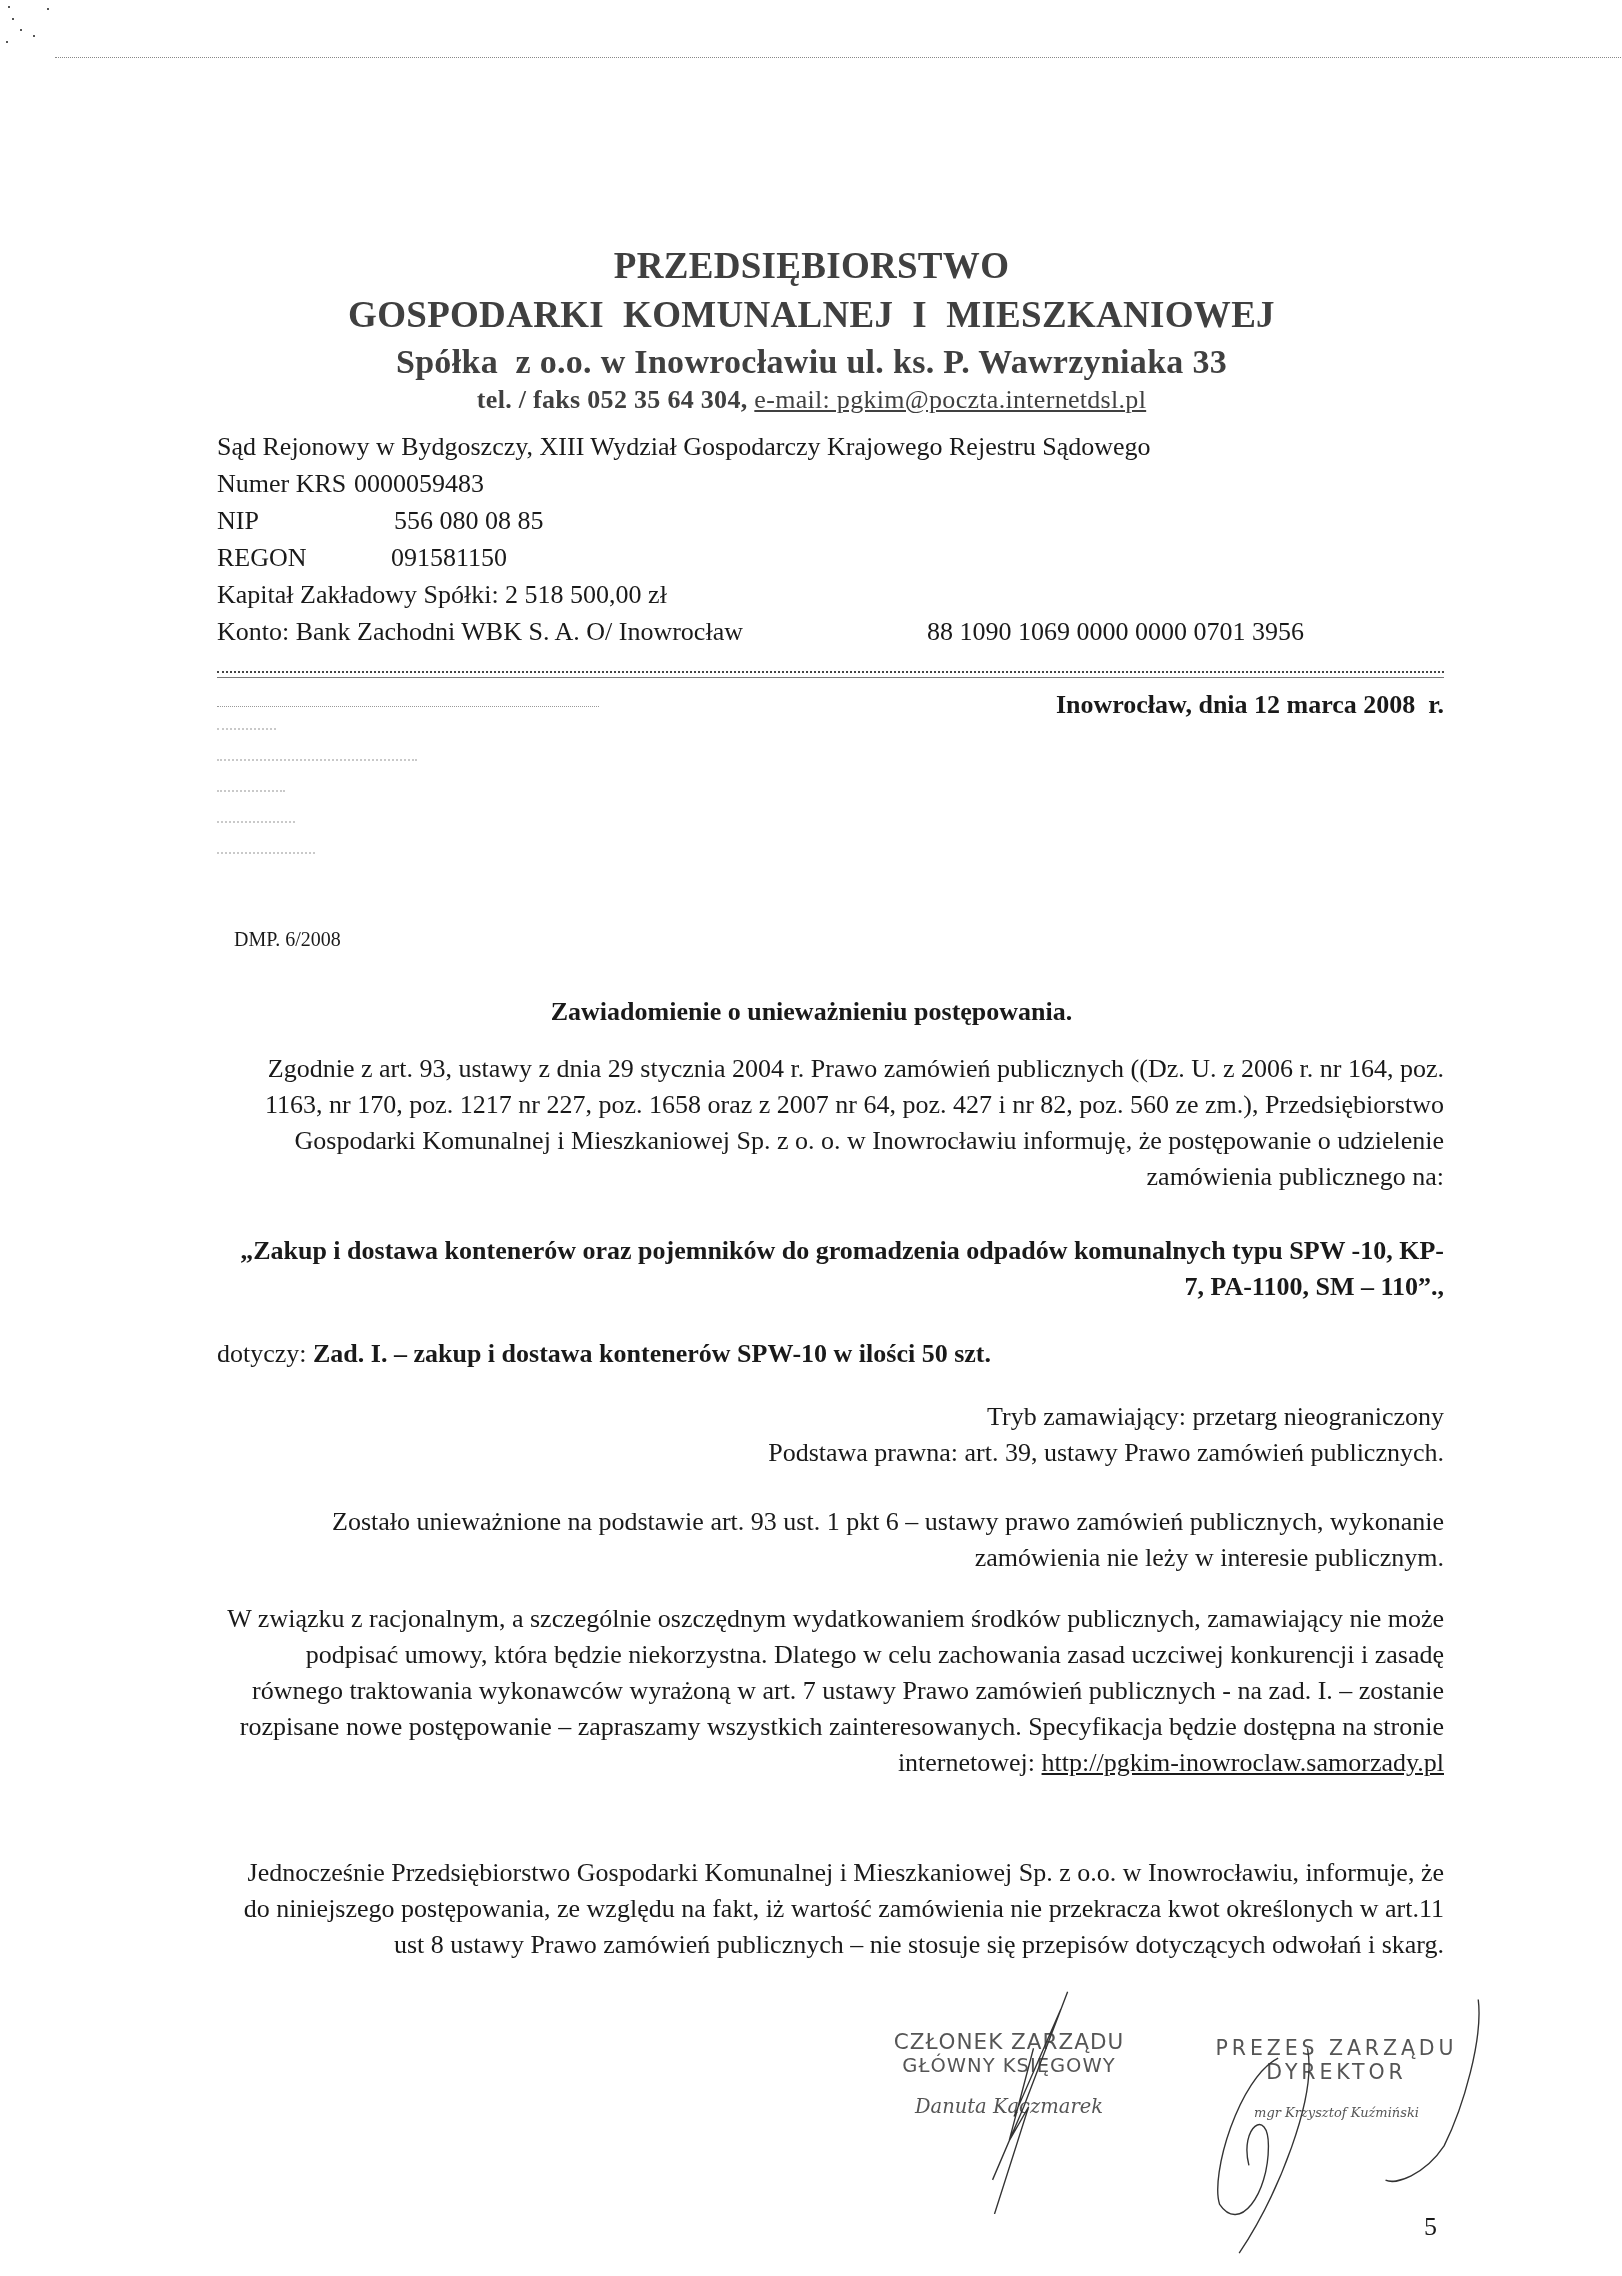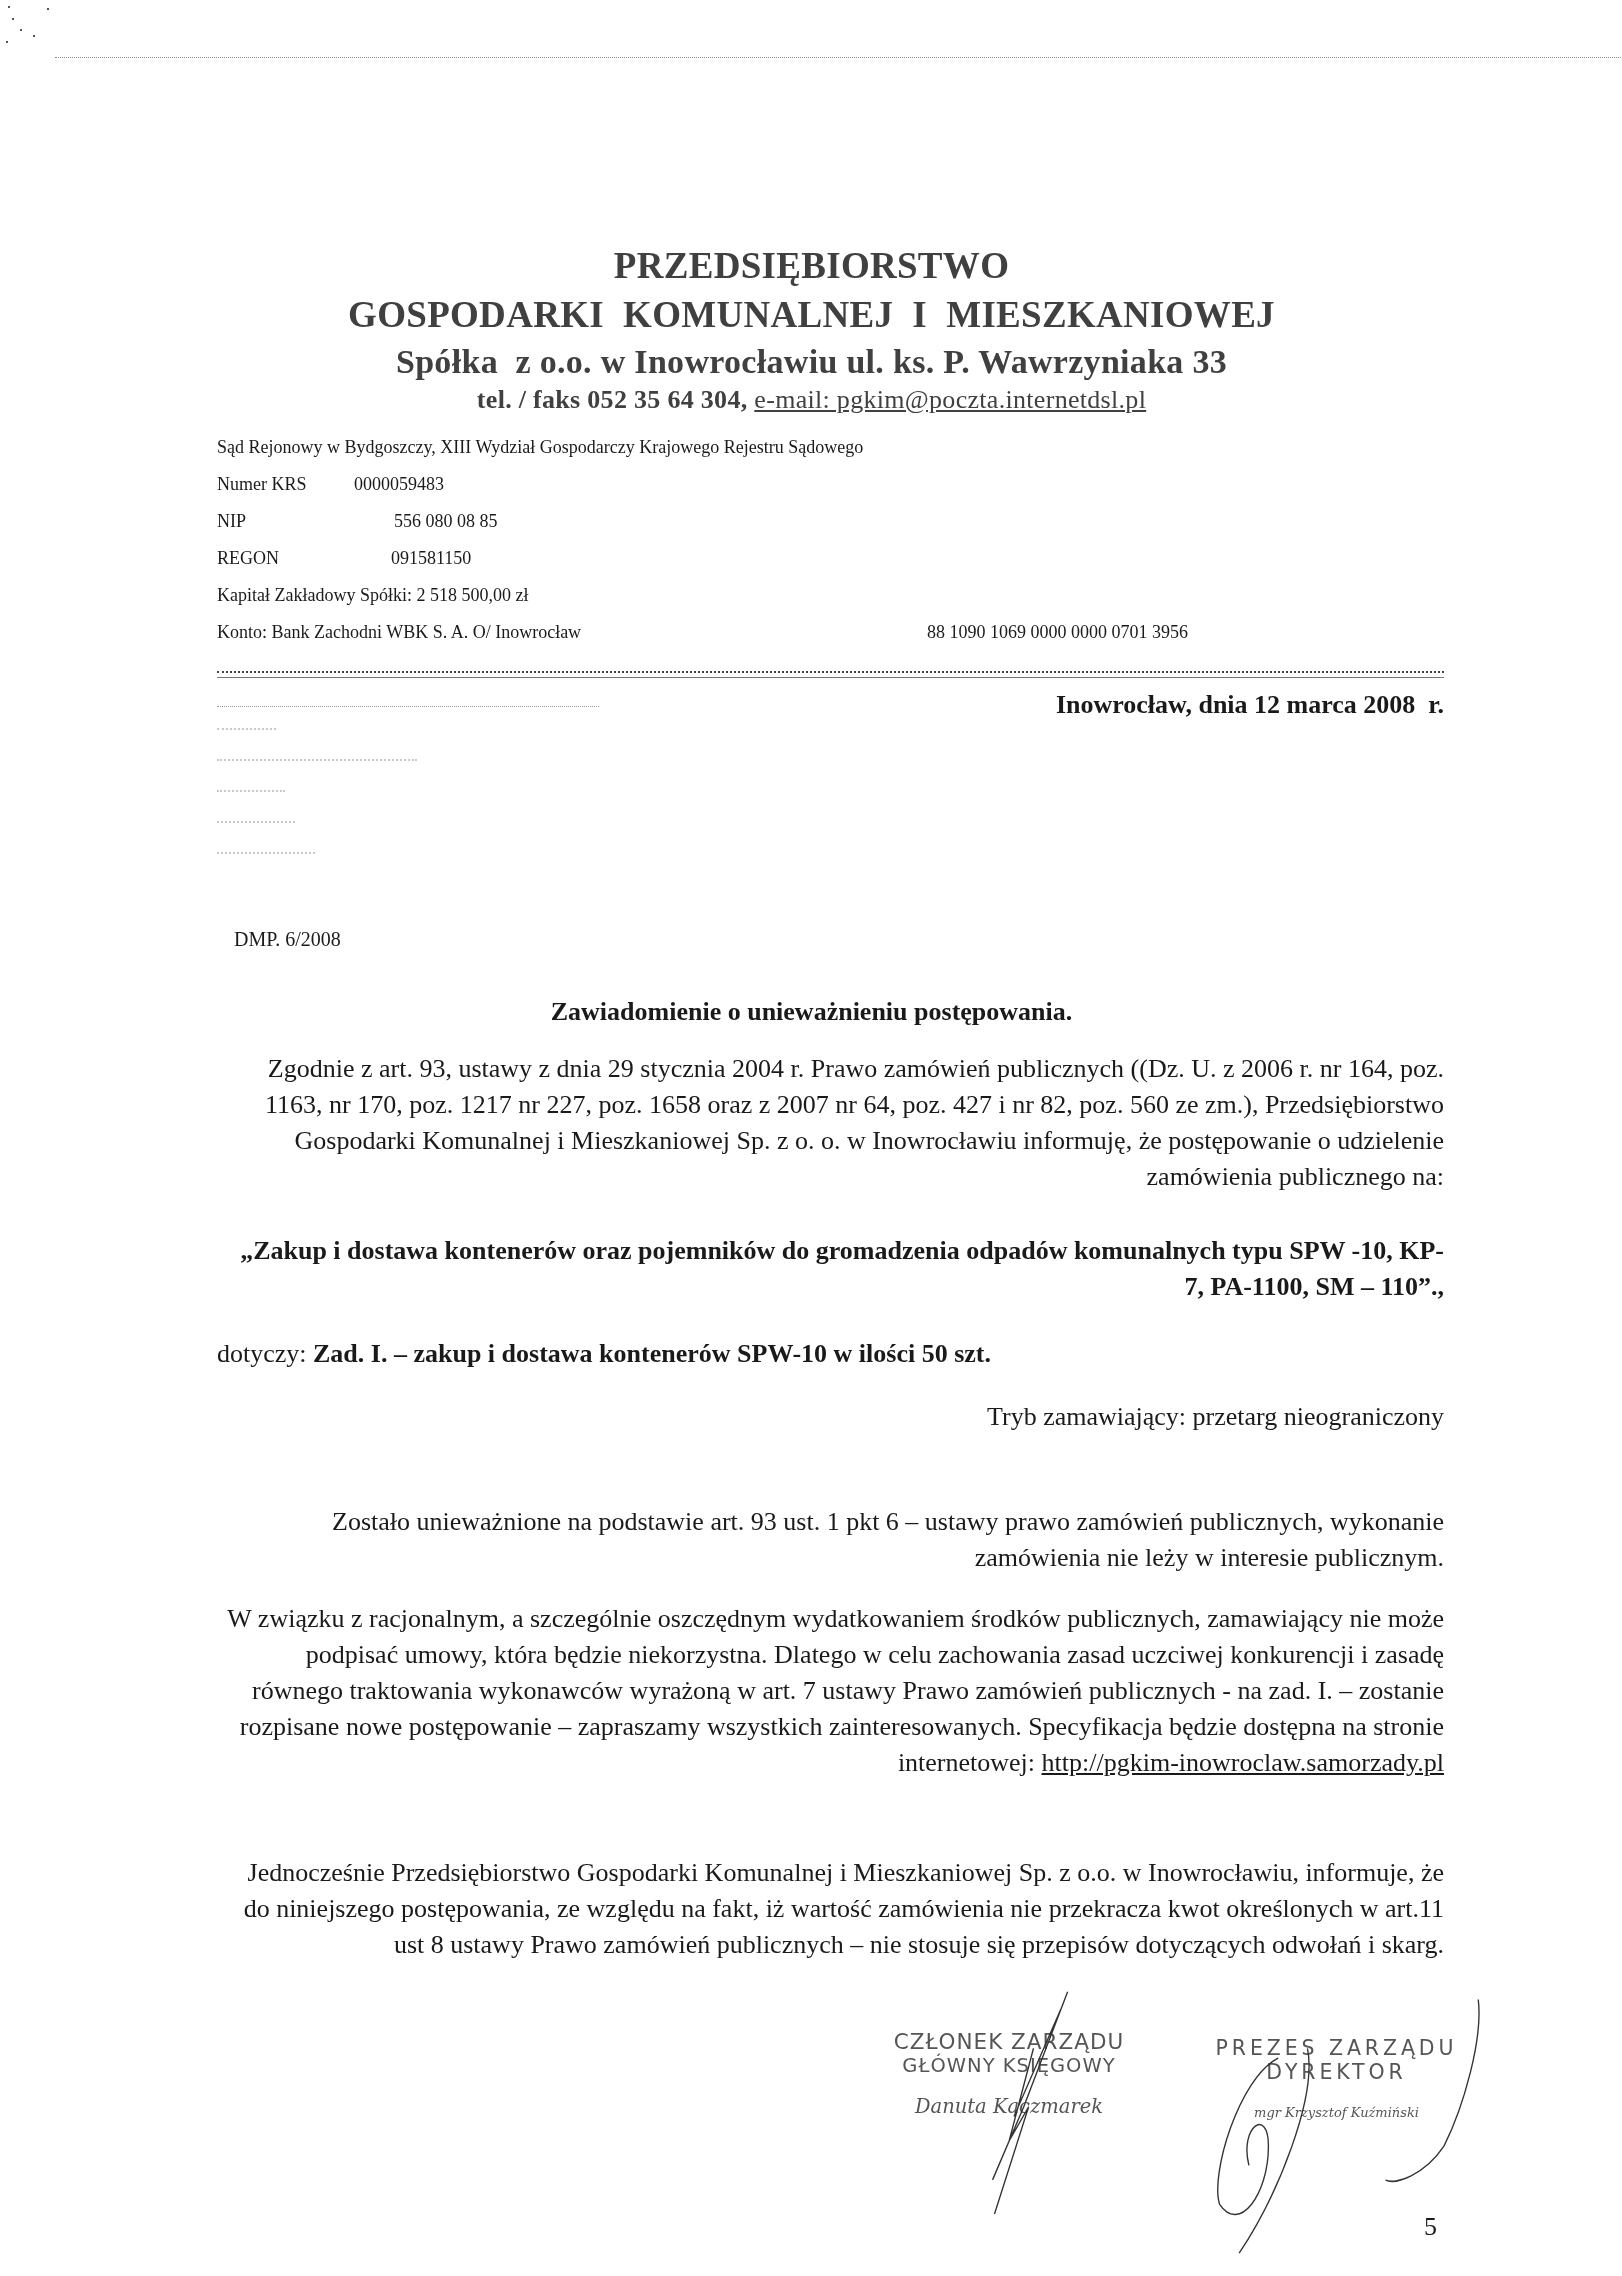--- a/index.html
+++ b/index.html
@@ -5,21 +5,21 @@
   html, body { margin: 0; padding: 0; background: #ffffff; }
   body { width: 1623px; height: 2276px; position: relative; overflow: hidden;
          font-family: "Liberation Serif", serif; color: #1a1a1a; }
   .abs { position: absolute; }
   .hdr { left: 0; width: 1623px; text-align: center; font-weight: bold; color: #404040; letter-spacing: 0.3px; }
   .h1 { font-size: 37px; }
   .h2 { font-size: 37px; }
   .h3 { font-size: 34px; }
   .tel { font-size: 26px; font-weight: bold; }
   .tel .mail { font-weight: normal; text-decoration: underline; }
-  .reg { left: 217px; font-size: 18px; line-height: 36px; white-space: nowrap; }
+  .reg { left: 217px; font-size: 26px; line-height: 36px; white-space: nowrap; }
   .reg .val { position: absolute; }
   .dots { left: 217px; width: 1227px; height: 9.8px; }
   .dots .d1 { position: absolute; left: 0; right: 0; top: 0; border-top: 2px dotted #444; }
   .dots .d2 { position: absolute; left: 0; right: 0; top: 5.9px; border-top: 1px solid #777; }
   .faintline { left: 217px; width: 382px; top: 706px; border-top: 1px dotted #999; }
   .date { right: 179px; top: 690px; font-size: 26px; }
   .addr { left: 217px; top: 728px; width: 215px; }
   .addr div { height: 2.9px; margin: 0 0 26px 0; border-top: 2px dotted #c9c9c9; }
   .body { left: 217px; width: 1227px; font-size: 26px; line-height: 36px; text-align: justify; }
   .body p { margin: 0; text-align: right; }
@@ -97,20 +97,21 @@
   <p>„Zakup i dostawa kontenerów oraz pojemników  do gromadzenia odpadów komunalnych typu SPW -10, KP- 7, PA-1100, SM – 110”.,</p>
 </div>
 
 <div class="abs body" style="top:1336px; text-align:left;">
   <span>dotyczy:</span>
   <span class="bold">Zad. I. – zakup i dostawa kontenerów SPW-10 w ilości 50 szt.</span>
 </div>
 
 <div class="abs body" style="top:1399px; text-align:left;">
   <p>Tryb zamawiający: przetarg nieograniczony</p>
+  <p>Podstawa prawna: art. 39, ustawy Prawo zamówień publicznych.</p>
 </div>
 
 <div class="abs body" style="top:1504px;">
   <p>Zostało unieważnione na podstawie art. 93 ust. 1 pkt  6 – ustawy prawo zamówień publicznych, wykonanie zamówienia nie leży w interesie publicznym.</p>
 </div>
 
 <div class="abs body" style="top:1601px;">
   <p><span>W związku z racjonalnym, a szczególnie oszczędnym wydatkowaniem środków publicznych, zamawiający nie może podpisać umowy, która będzie niekorzystna. Dlatego w celu zachowania zasad uczciwej konkurencji i zasadę równego traktowania wykonawców wyrażoną w art. 7 ustawy Prawo zamówień publicznych - na zad. I. – zostanie rozpisane nowe postępowanie – zapraszamy wszystkich zainteresowanych. Specyfikacja będzie dostępna na stronie internetowej:</span> <span class="link">http://pgkim-inowroclaw.samorzady.pl</span></p>
 </div>
 

